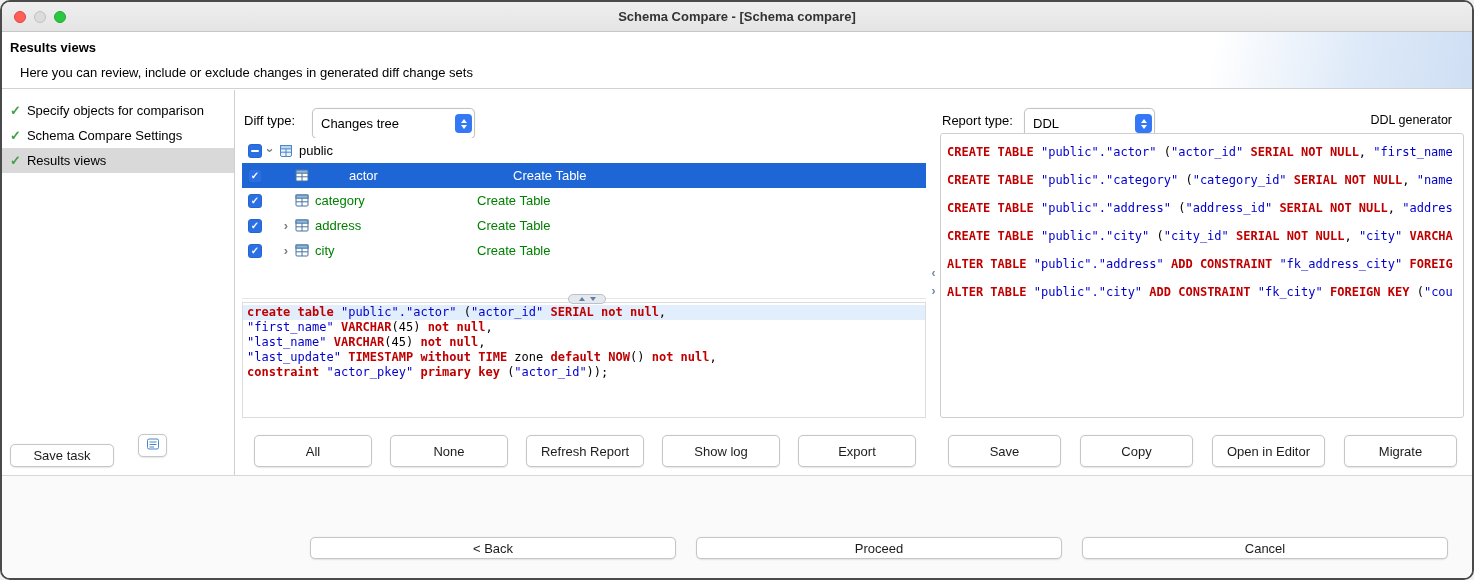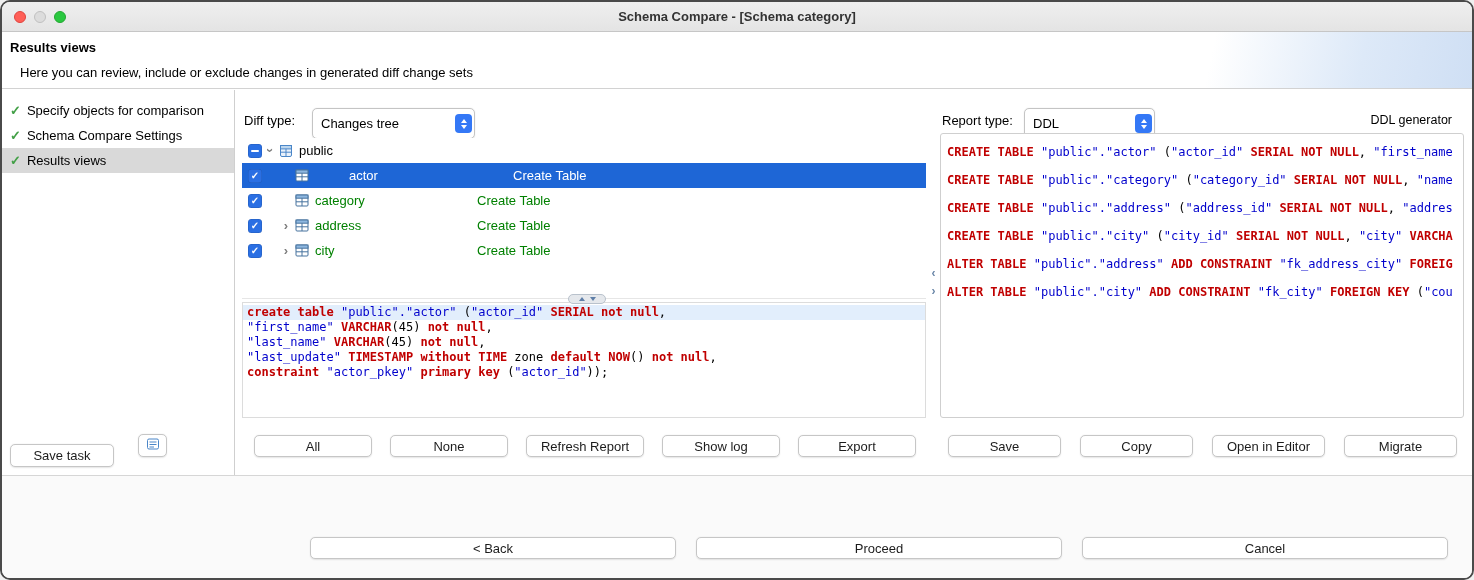--- a/index.html
+++ b/index.html
@@ -31,21 +31,21 @@
   .banner-sub{ position:absolute; left:18px; top:33px; font-size:13px; color:#000; }
 
   
   .sidebar{ position:absolute; left:0; top:88px; width:233px; height:385px;
     border-right:1px solid #cfcfcf; background:#fff; }
   .steps{ padding-top:8px; }
   .step{ display:flex; align-items:center; height:25px; padding-left:8px; font-size:13px; color:#000; }
   .step.active{ background:#d9d9d9; }
   .stepcheck{ color:var(--step-check-green); font-size:13px; font-weight:700; margin-right:6px; }
   .sidebar-actions{ position:absolute; left:8px; bottom:8px; display:flex; gap:24px; align-items:center; }
-  .btn{ background:#fff; border:1px solid #c6c6c6; border-radius:5px; height:22px;
+  .btn{ background:#fff; border:1px solid #c6c6c6; border-radius:5px; height:32px;
     font-size:13px; color:#1c1c1c; font-family:inherit; box-shadow:0 0.5px 1.5px rgba(0,0,0,.10);
     cursor:default; }
   .savetask{ width:104px; height:23px;margin-top:20px; }
   .iconbtn{ width:29px; height:23px; display:flex; align-items:center; justify-content:center; }
 
   
   .fieldlbl{ position:absolute; font-size:13px; color:#000; }
   .combo{ position:absolute; display:flex; align-items:center; height:31px; background:#fff;
     border:1px solid #c4c4c4; border-radius:5px; padding-left:8px; font-size:13px;
     box-shadow:0 0.5px 1.5px rgba(0,0,0,.10); }
@@ -119,21 +119,21 @@
 <body>
 
 <div class="window">
 
   <div class="titlebar">
     <div class="traffic">
       <span class="tl red"></span>
       <span class="tl gray"></span>
       <span class="tl green"></span>
     </div>
-    <div class="wtitle">Schema Compare - [Schema category]</div>
+    <div class="wtitle">Schema Compare - [Schema compare]</div>
   </div>
 
   <div class="banner">
     <div class="banner-grad"></div>
     <div class="banner-title">Results views</div>
     <div class="banner-sub">Here you can review, include or exclude changes in generated diff change sets</div>
   </div>
 
   <div class="sidebar">
     <div class="steps" id="steps">

